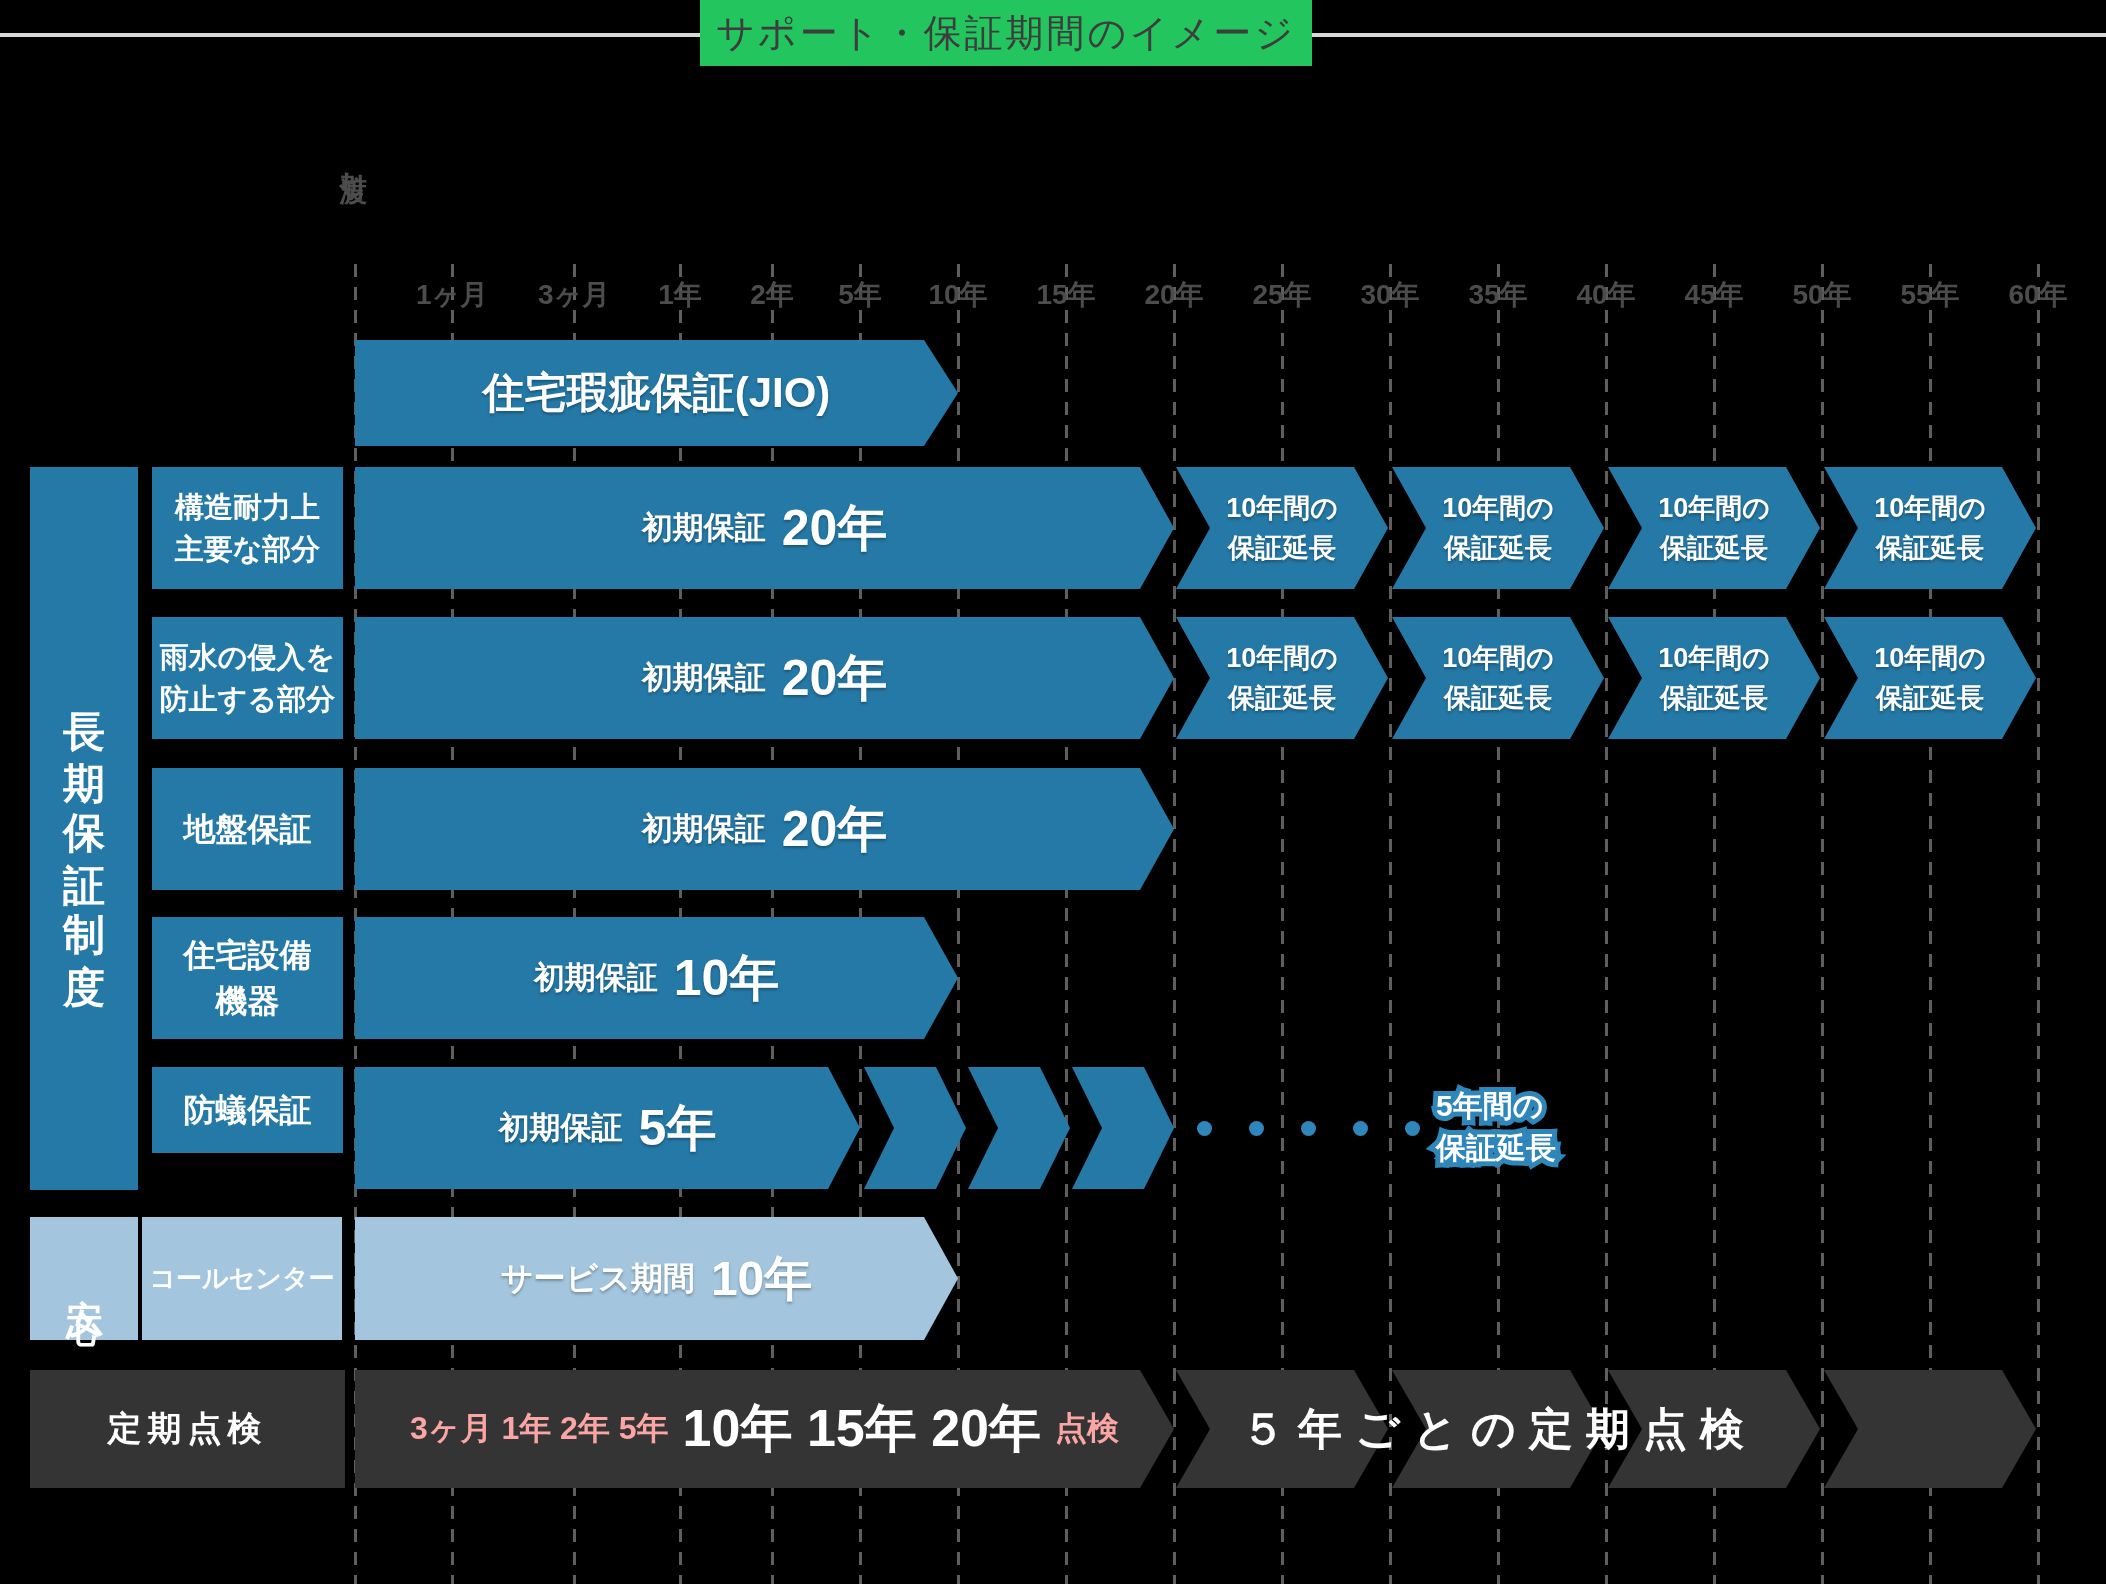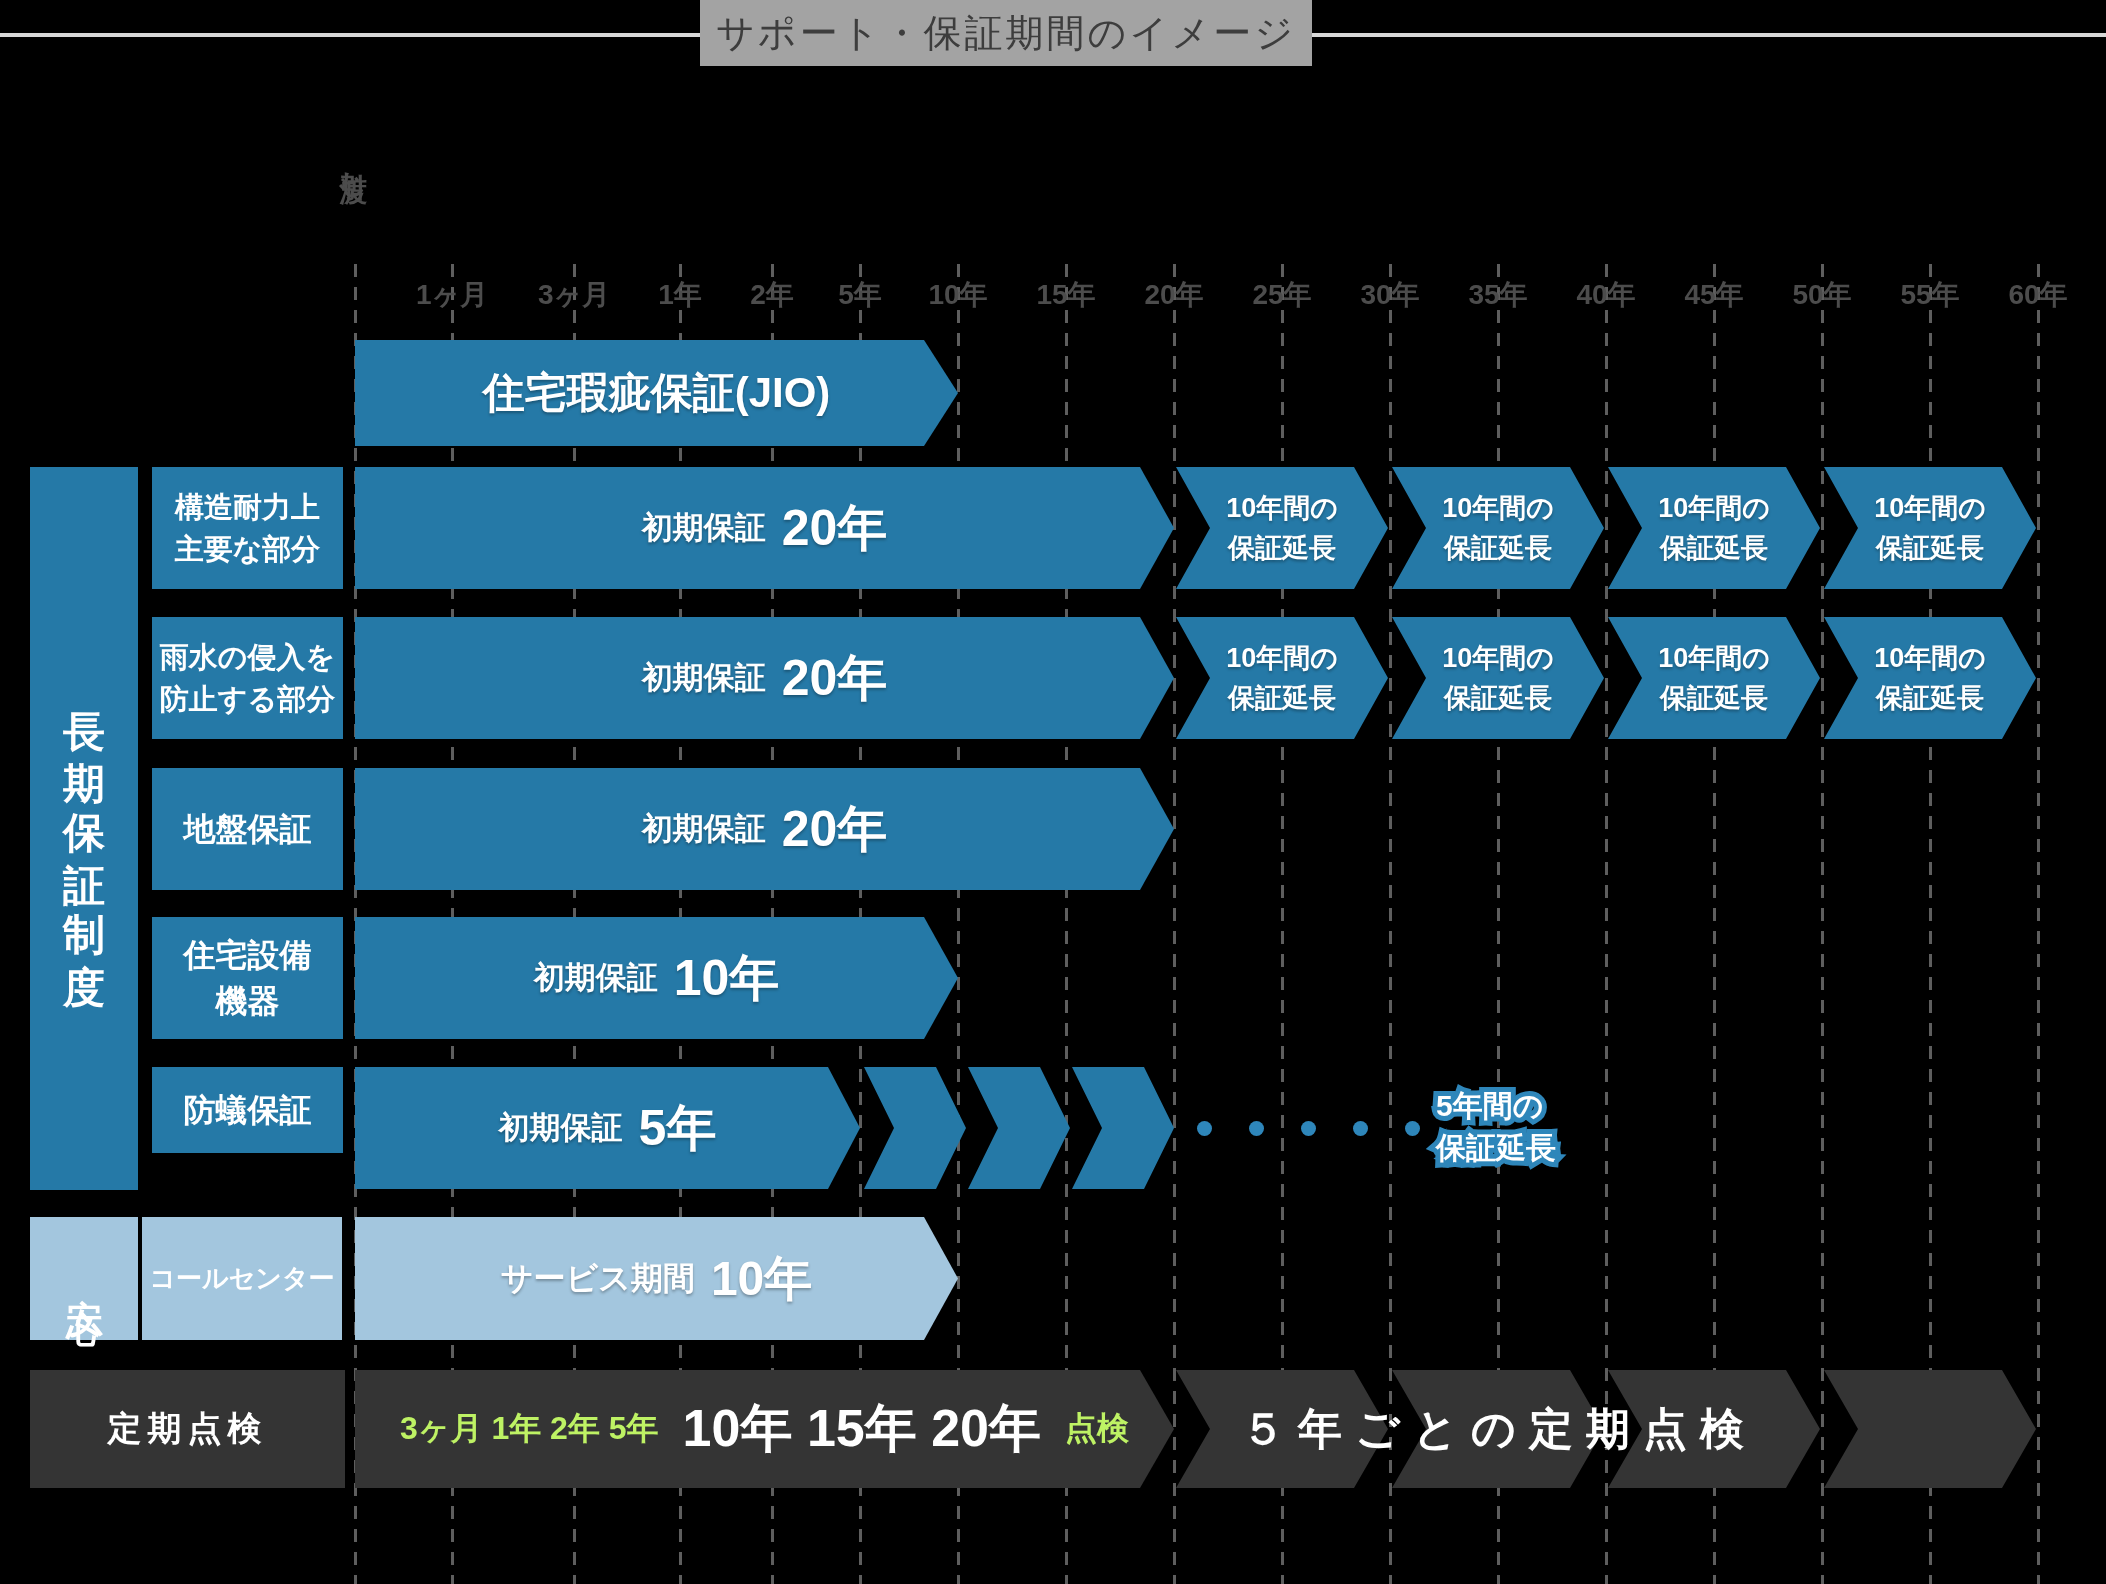--- a/index.html
+++ b/index.html
@@ -1,20 +1,20 @@
 <!DOCTYPE html>
 <html><head>
 <meta charset="utf-8">
 <style>
   html,body{margin:0;padding:0;background:#000;}
   .canvas{position:relative;width:2106px;height:1584px;background:#000;overflow:hidden;
           font-family:"Liberation Sans","DejaVu Sans",sans-serif;}
   
   .hline{position:absolute;left:0;top:33px;width:2106px;height:4px;background:#d8d8d8;z-index:1;}
-  .title-box{position:absolute;left:700px;top:0;width:612px;height:66px;background:#a3a3a3;z-index:2;
+  .title-box{position:absolute;left:700px;top:0;width:612px;height:66px;background:#22c55e;z-index:2;
              display:flex;align-items:center;justify-content:center;}
   .title-box span{font-size:38px;color:#3d3d3d;letter-spacing:3px;font-weight:500;}
   
   .handover{position:absolute;left:337px;top:152px;writing-mode:vertical-rl;text-orientation:upright;
             color:#4c4c4c;font-size:28px;font-weight:bold;line-height:1.1;z-index:2;}
   .tick{position:absolute;top:228px;transform:translateX(-50%);color:#4c4c4c;font-size:28px;
         font-weight:bold;white-space:nowrap;z-index:2;margin-top:48px;}
   
   .vline{position:absolute;top:264px;bottom:0;width:3px;z-index:0;
          background:repeating-linear-gradient(to bottom,#5e5e5e 0 13px,transparent 13px 23px);}
@@ -37,21 +37,21 @@
   .ext-lines{display:flex;flex-direction:column;align-items:center;line-height:1.5;}
   .ext-lines span{color:#fff;font-size:27px;font-weight:bold;text-shadow:0 2px 3px rgba(0,0,0,.3);}
   
   .dot{position:absolute;width:15px;height:15px;border-radius:50%;background:#2e86ba;z-index:3;}
   .note{position:absolute;left:1436px;top:1085px;width:190px;z-index:3;line-height:1.4;}
   .note div{position:relative;z-index:0;color:#fff;font-size:30px;font-weight:bold;display:inline-block;}
   .note div::before{content:attr(data-text);position:absolute;left:0;top:0;z-index:-1;
                     -webkit-text-stroke:10px #2e86ba;}
   .note .l2{display:block;}
   
-  .insp-text .p-sm{color:#bef264;font-size:32px;font-weight:bold;margin:0 17px;}
+  .insp-text .p-sm{color:#fca5a5;font-size:32px;font-weight:bold;margin:0 7px;}
   .insp-text .p-bg{color:#fff;font-size:52px;font-weight:bold;margin:0 7px;}
   .insp-ext{position:absolute;left:1174px;top:1370px;width:650px;height:118px;z-index:4;
             display:flex;align-items:center;justify-content:center;}
   .insp-ext span{color:#fff;font-size:44px;font-weight:bold;letter-spacing:13px;white-space:nowrap;}
 </style>
 </head>
 <body>
 
 <div class="canvas">
 

